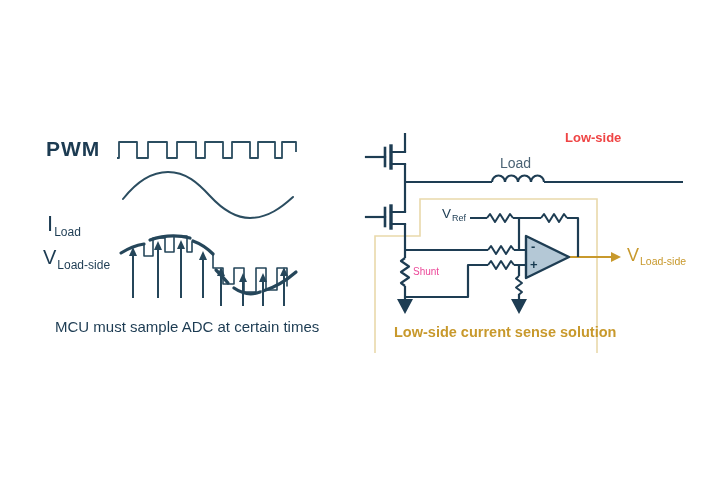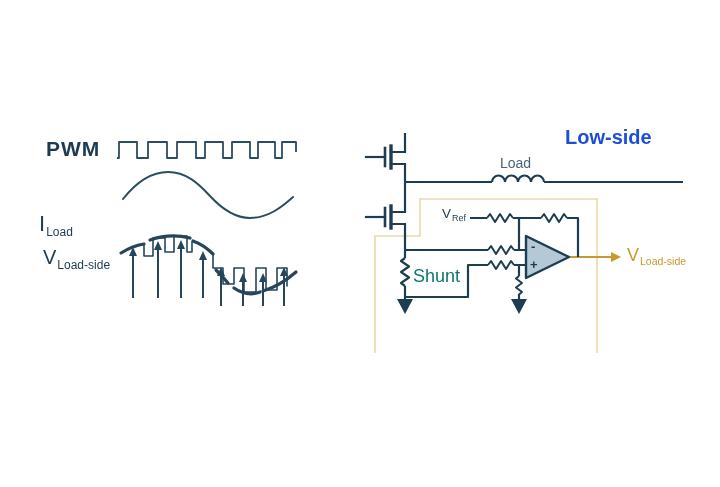--- a/index.html
+++ b/index.html
@@ -3,29 +3,29 @@
 <meta charset="utf-8">
 <style>
   html,body{margin:0;padding:0;background:#ffffff;}
   .stage{
     position:relative;width:720px;height:353px;background:#ffffff;overflow:hidden;
     font-family:"Liberation Sans", sans-serif;color:#1c3b52;padding-left:24px;
   }
   .stage svg{position:absolute;left:0;top:0;}
   .lbl{position:absolute;white-space:nowrap;}
   .pwm-label{left:46px;top:137px;font-size:21px;font-weight:600;letter-spacing:1px;}
-  .iload-label{left:39px;top:211px;font-size:22px;font-weight:500;}
+  .iload-label{left:47px;top:211px;font-size:22px;font-weight:500;}
   .vload-label{left:43px;top:246px;font-size:20px;font-weight:500;}
   .sub{font-size:12px;vertical-align:-5px;margin-left:1px;font-weight:500;}
   .caption{position:absolute;left:55px;top:318px;font-size:15px;line-height:18px;color:#1c3b52;}
-  .circ-title{left:565px;top:129px;font-size:20px;font-weight:bold;line-height:17px;color:#1d4ed8;}
+  .circ-title{left:565px;top:129px;font-size:13px;font-weight:bold;line-height:17px;color:#ef4444;}
   .load-label{left:500px;top:155px;font-size:14px;color:#4b6375;}
   .vref-label{left:442px;top:206px;font-size:13.5px;font-weight:500;}
   .vref-label .sub{font-size:9px;vertical-align:-3px;margin-top:48px;}
-  .shunt-label{left:413px;top:266px;font-size:18px;color:#0f766e;}
+  .shunt-label{left:413px;top:266px;font-size:10px;color:#ec4899;}
   .opamp-minus{left:531px;top:239px;font-size:13px;font-weight:bold;color:#173a50;}
   .opamp-plus{left:530px;top:257px;font-size:13px;font-weight:bold;color:#173a50;}
   .output-label{left:627px;top:245px;font-size:18px;font-weight:500;color:#c8992c;}
   .output-label .sub{font-size:10.5px;vertical-align:-4px;color:#c8992c;}
   .box-label{left:394px;top:324px;font-size:14.5px;font-weight:bold;color:#c8992c;}
 </style>
 </head>
 <body>
 
 <div class="stage">
@@ -149,31 +149,33 @@
     <polygon points="511,299 527,299 519,314" fill="#1e3d53"></polygon>
   </svg>
 
   <div class="lbl pwm-label">PWM</div>
 
   <div class="lbl iload-label"><span>I</span><span class="sub">Load</span></div>
 
   <div class="lbl vload-label"><span>V</span><span class="sub">Load-side</span></div>
 
   <div class="caption">
+    <div>MCU must sample ADC at certain times</div>
   </div>
 
   <div class="lbl circ-title">
     <div>Low-side</div>
   </div>
 
   <div class="lbl load-label">Load</div>
 
   <div class="lbl vref-label"><span>V</span><span class="sub">Ref</span></div>
 
   <div class="lbl shunt-label">Shunt</div>
 
   <div class="lbl opamp-minus">-</div>
   <div class="lbl opamp-plus">+</div>
 
   <div class="lbl output-label"><span>V</span><span class="sub">Load-side</span></div>
 
+  <div class="lbl box-label">Low-side current sense solution</div>
 
 </div>
 
 </body></html>

